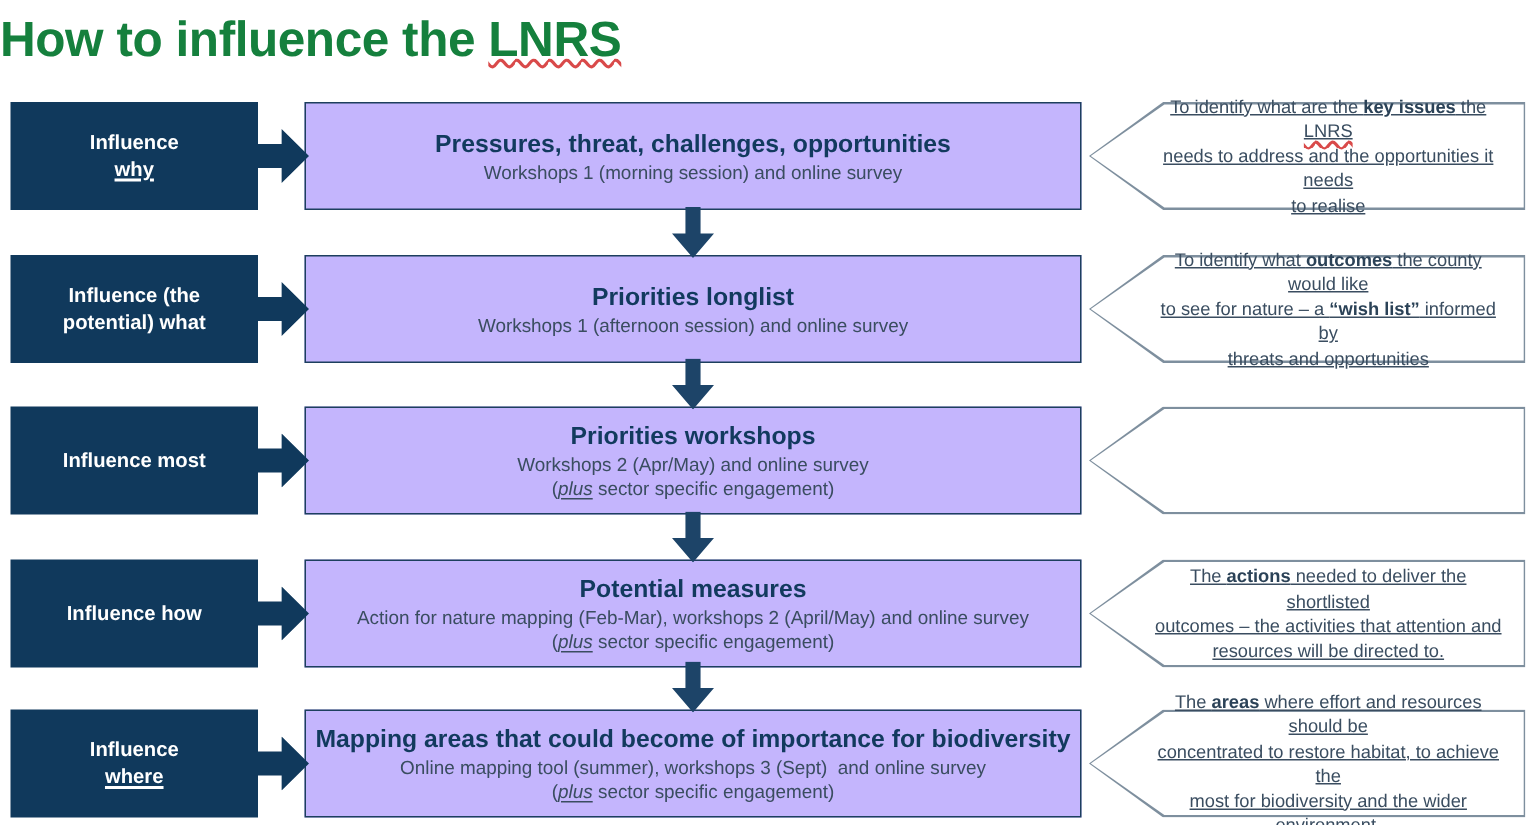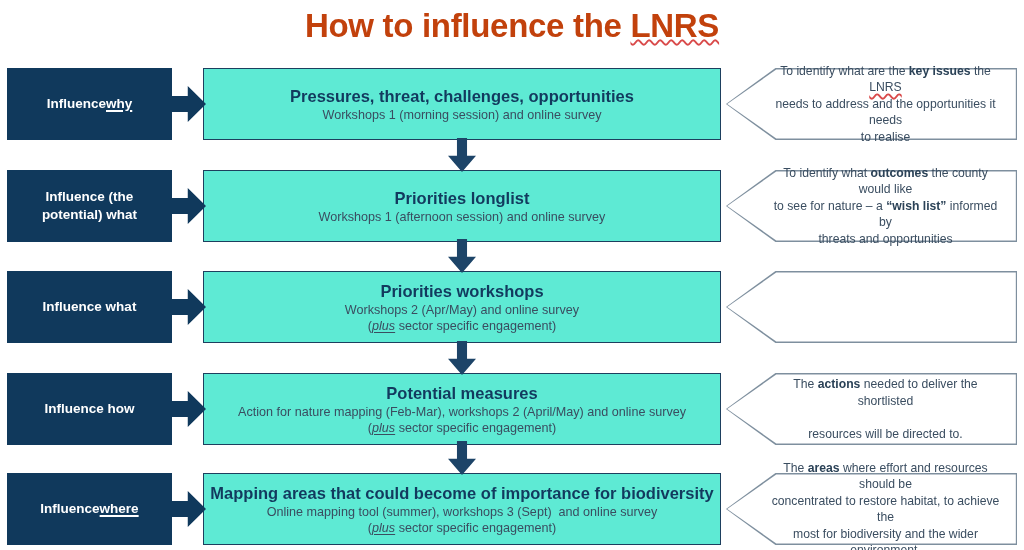--- a/index.html
+++ b/index.html
@@ -16,25 +16,24 @@
     overflow: hidden;
     position: relative;
   }
 
   
   #page-title {
     position: absolute;
     top: 4px;
     left: 0;
     width: 1024px;
-    text-align: center;
     font-size: 33px;
     font-weight: bold;
     letter-spacing: -0.3px;
-    color: #c2410c;
+    color: #15803d;
     line-height: 44px;
     white-space: pre;
   }
   .spellerr {
     text-decoration: underline;
     text-decoration-color: #d94a4a;
     text-decoration-style: wavy;
     text-decoration-thickness: 1.5px;
     text-underline-offset: 2px;
   }
@@ -64,20 +63,21 @@
     display: flex;
     align-items: center;
     justify-content: center;
     text-align: center;
     font-size: 13.5px;
     font-weight: bold;
     line-height: 18px;
     padding: 0 6px;
     box-sizing: border-box;
     z-index: 2;
+    flex-direction: column;
   }
   .stage-label .u {
     text-decoration: underline;
     text-underline-offset: 2px;
     text-decoration-thickness: 1.5px;
   }
 
   
   .arrow-right {
     position: absolute;
@@ -90,21 +90,21 @@
     clip-path: polygon(0% 28%, 52% 28%, 52% 0%, 100% 50%, 52% 100%, 52% 72%, 0% 72%);
   }
 
   
   .process-box {
     position: absolute;
     left: 203px;
     top: 0;
     width: 518px;
     height: 72px;
-    background: #5eead4;
+    background: #c4b5fd;
     border: 1.6px solid #1d3f5e;
     box-sizing: border-box;
     display: flex;
     flex-direction: column;
     align-items: center;
     justify-content: center;
     z-index: 1;
   }
   .process-title {
     font-size: 16.5px;
@@ -171,20 +171,21 @@
   .callout-text {
     position: relative;
     z-index: 2;
     padding-left: 40px;
     padding-right: 12px;
     font-size: 12.2px;
     line-height: 16.5px;
     color: #3a4d60;
     text-align: center;
     white-space: pre-line;
+    text-decoration: underline;
   }
   .callout-text b { color: #2b4257; font-weight: bold; }
 </style>
 </head>
 <body>
 
 <div id="page-title"><span>How to influence the </span><span class="spellerr">LNRS</span></div>
 
 <div class="row r0">
   <div class="stage-label">
@@ -217,21 +218,21 @@
   <div class="callout">
     <div class="callout-shape"></div>
     <div class="callout-inner"></div>
     <div class="callout-text"><span>To identify what </span><b>outcomes</b><span> the county would like</span><br><span>to see for nature – a </span><b>“wish list”</b><span> informed by</span><br><span>threats and opportunities</span></div>
   </div>
 </div>
 <div class="arrow-down a1"></div>
 
 <div class="row r2">
   <div class="stage-label">
-      <span>Influence what</span>
+      <span>Influence most</span>
     </div>
   <div class="arrow-right"></div>
   <div class="process-box">
     <div class="process-title">Priorities workshops</div>
     <div class="process-sub">Workshops 2 (Apr/May) and online survey</div>
     <div class="process-sub"><span>(</span><span class="u">plus</span><span> sector specific engagement)</span></div>
   </div>
   <div class="callout">
     <div class="callout-shape"></div>
     <div class="callout-inner"></div>
@@ -245,21 +246,21 @@
     </div>
   <div class="arrow-right"></div>
   <div class="process-box">
     <div class="process-title">Potential measures</div>
     <div class="process-sub">Action for nature mapping (Feb-Mar), workshops 2 (April/May) and online survey</div>
     <div class="process-sub"><span>(</span><span class="u">plus</span><span> sector specific engagement)</span></div>
   </div>
   <div class="callout">
     <div class="callout-shape"></div>
     <div class="callout-inner"></div>
-    <div class="callout-text"><span>The </span><b>actions</b><span> needed to deliver the shortlisted</span><br><br><span>resources will be directed to.</span></div>
+    <div class="callout-text"><span>The </span><b>actions</b><span> needed to deliver the shortlisted</span><br><span>outcomes – the activities that attention and</span><br><span>resources will be directed to.</span></div>
   </div>
 </div>
 <div class="arrow-down a3"></div>
 
 <div class="row r4">
   <div class="stage-label">
       <span>Influence </span>
       <span class="u">where</span>
     </div>
   <div class="arrow-right"></div>

